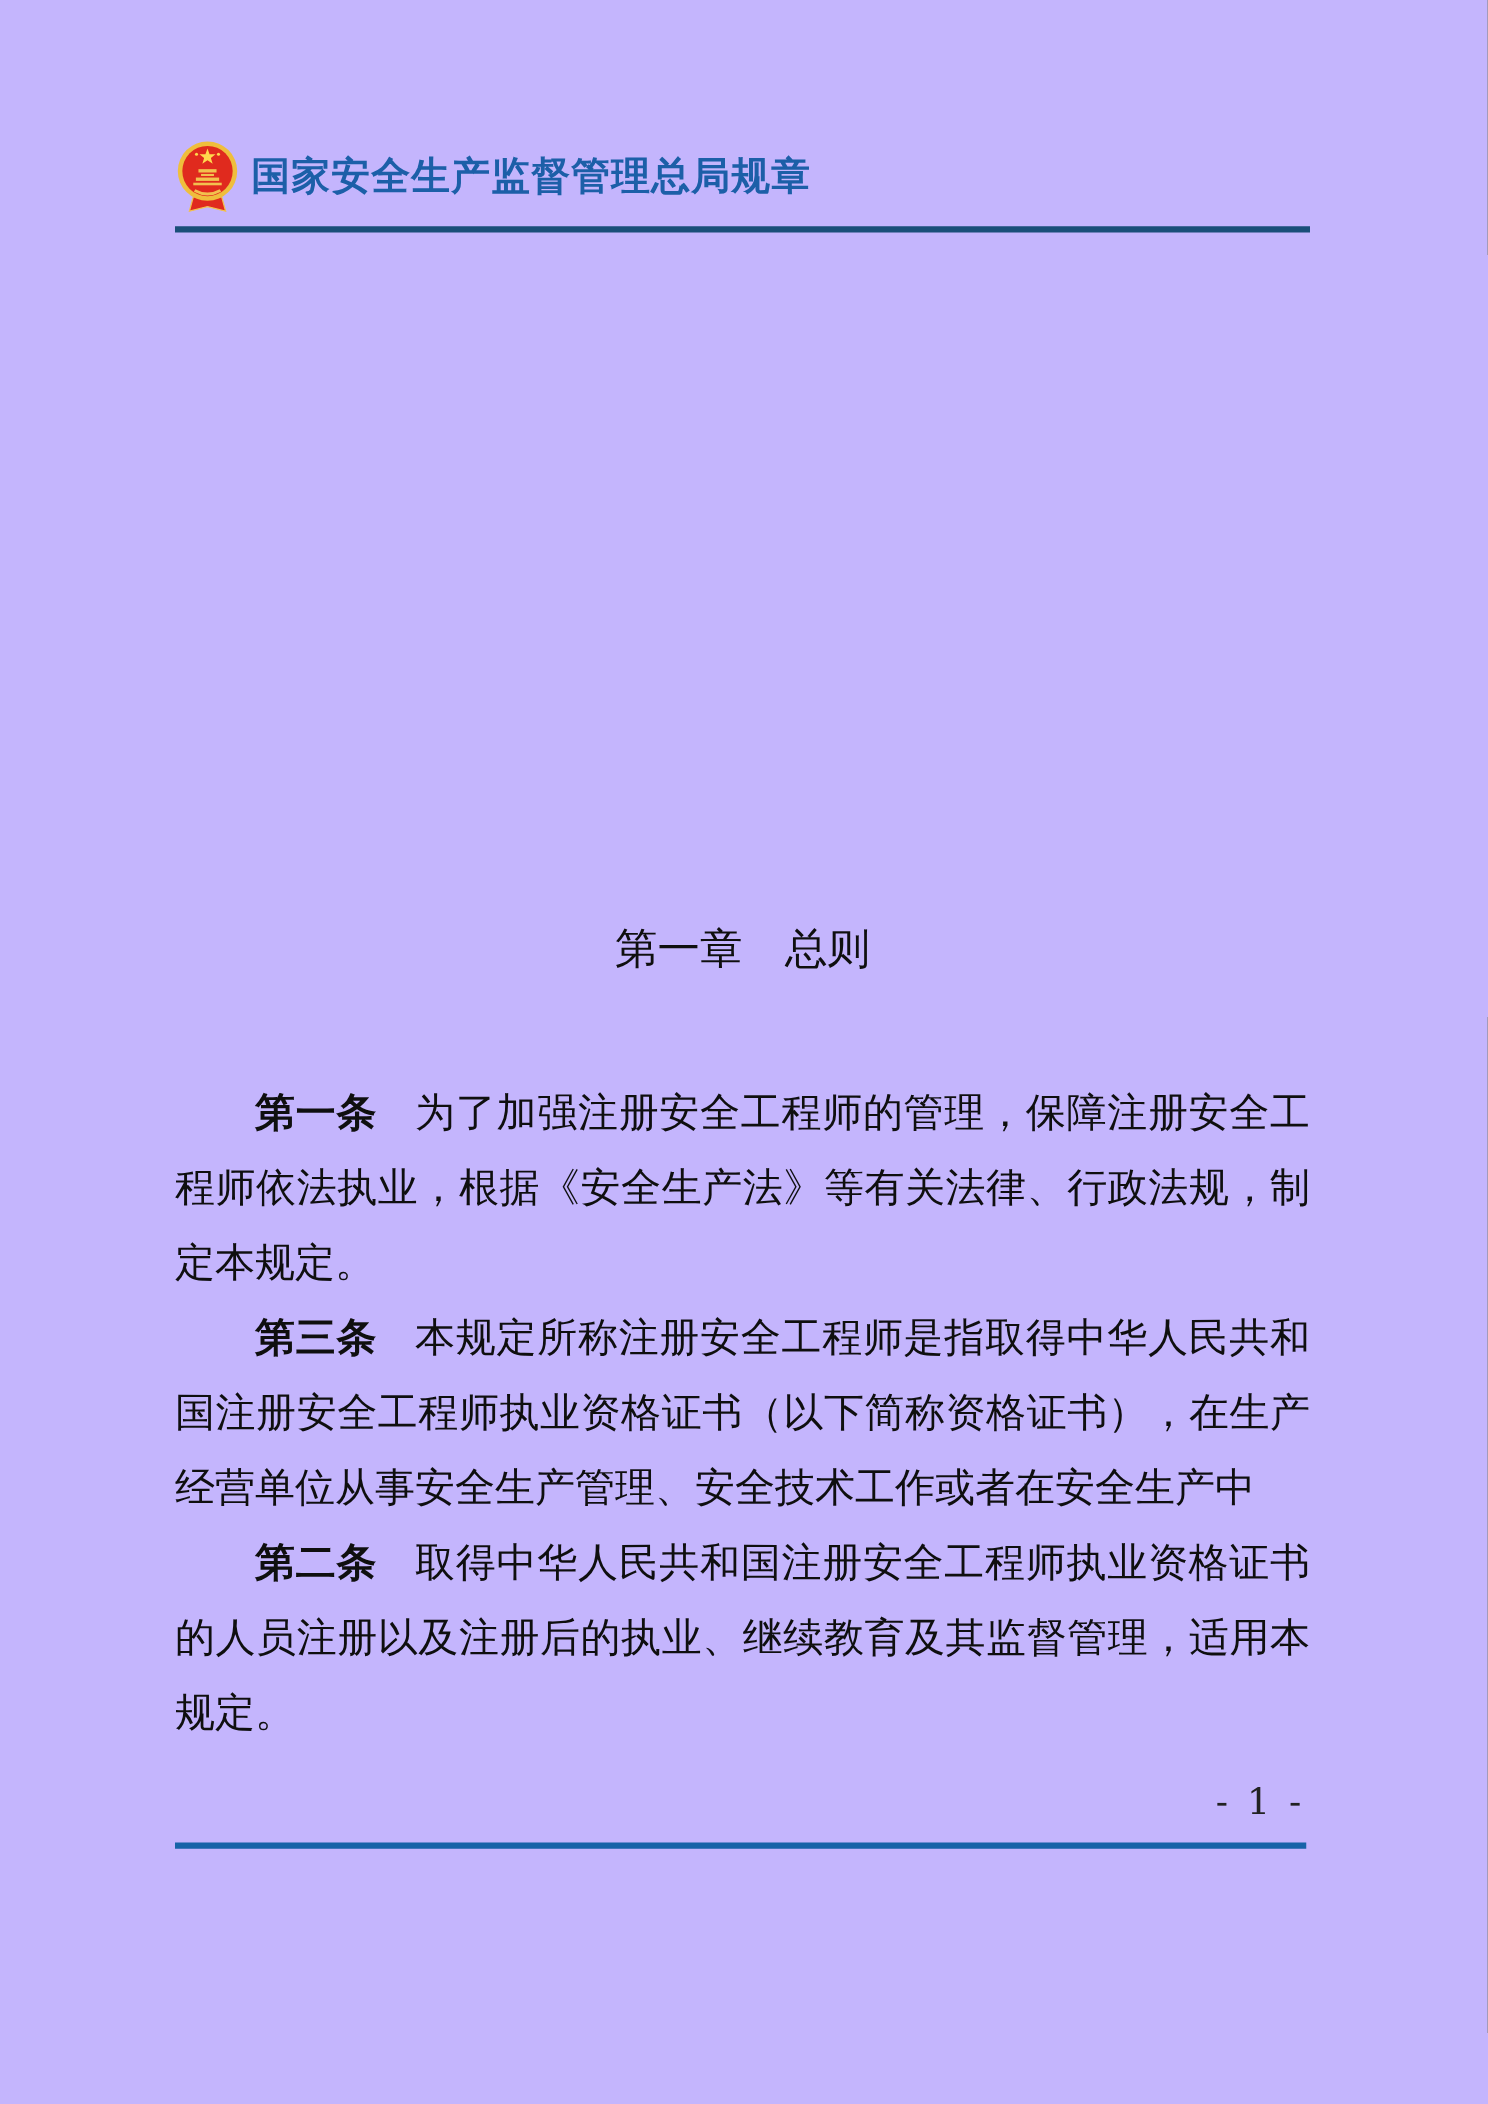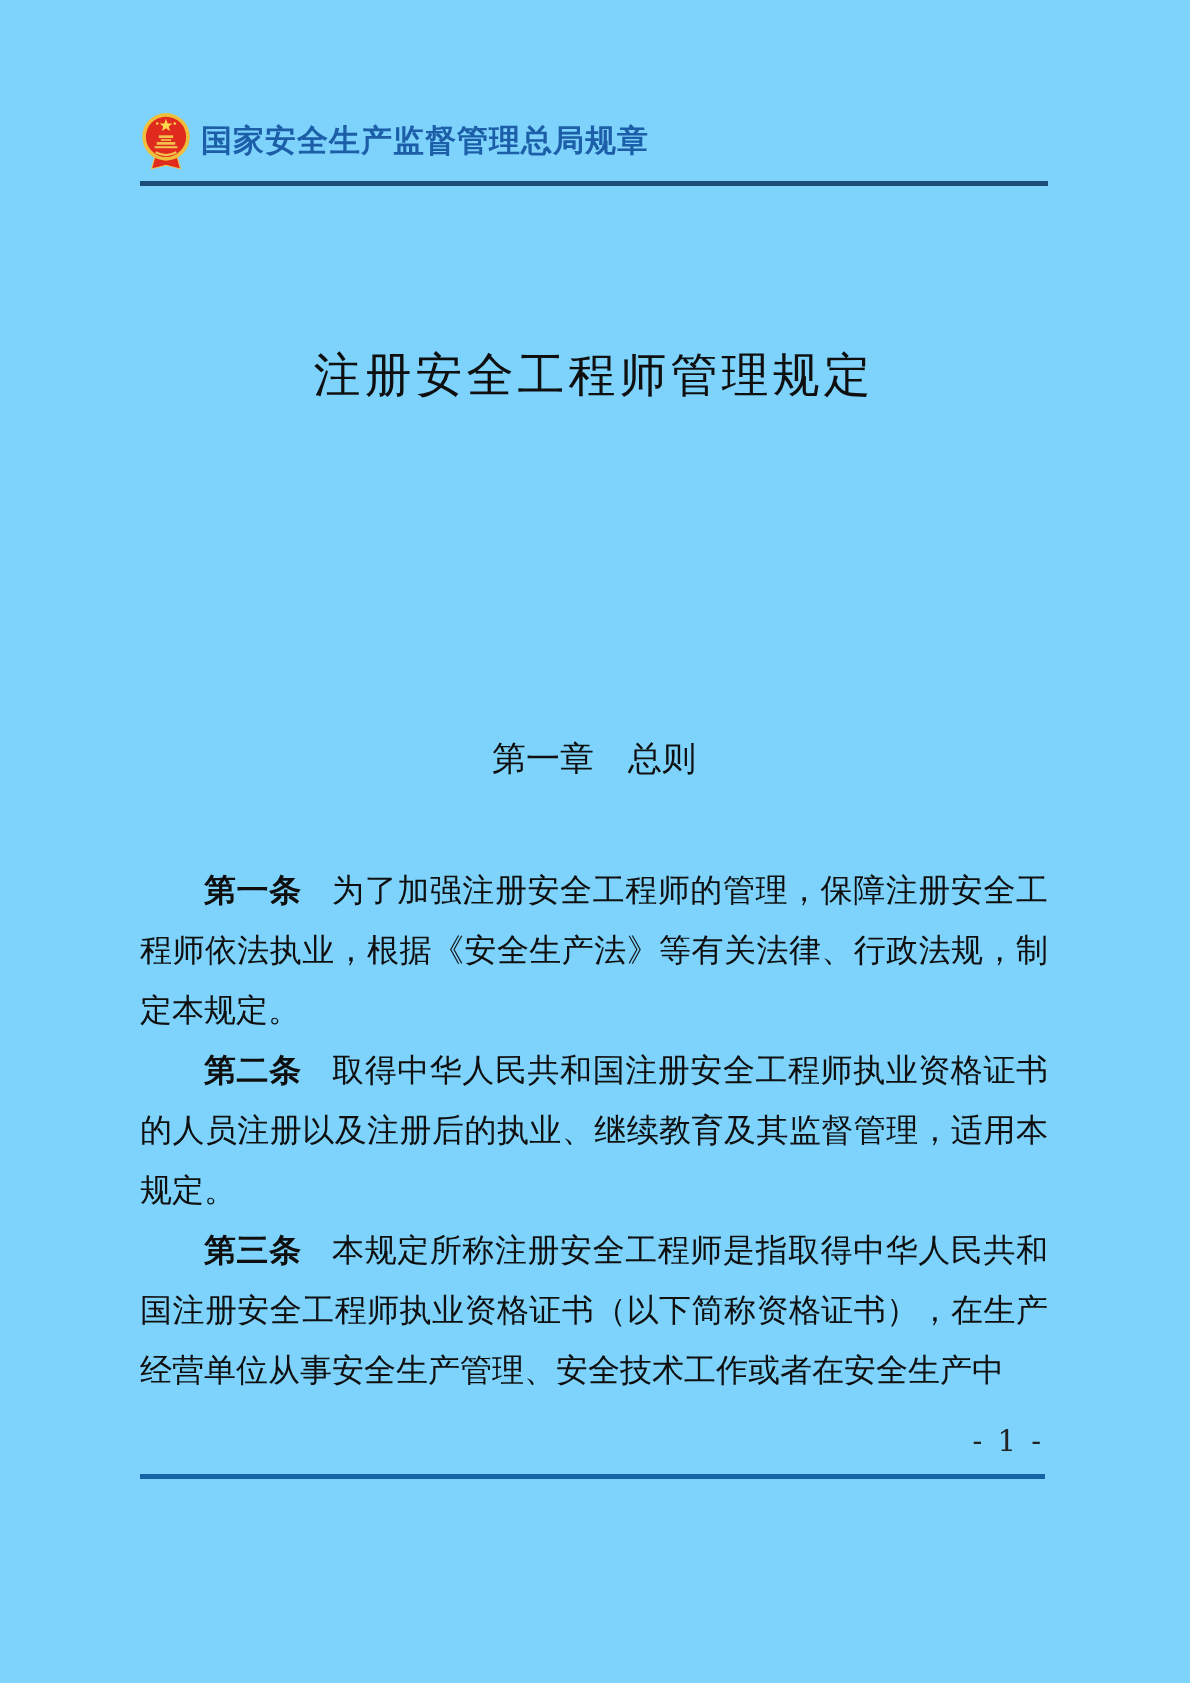--- a/index.html
+++ b/index.html
@@ -2,21 +2,21 @@
 <html><head>
 <meta charset="utf-8">
 <style>
   * { margin: 0; padding: 0; box-sizing: border-box; }
   html, body { background: #888; }
   .page {
     position: relative;
     width: 1190px;
     height: 1683px;
     margin: 0 auto;
-    background: #7dd3fc;
+    background: #c4b5fd;
     overflow: hidden;
     font-family: "DejaVu Serif", "Liberation Serif", serif;
     color: #111111;
   }
 
   
   .header-row {
     position: absolute;
     left: 140px;
     top: 110px;
@@ -152,28 +152,27 @@
       <rect x="19" y="28.2" width="10" height="1.6" fill="#f2c14e"></rect>
       <rect x="15" y="31" width="18" height="2.6" fill="#f2c14e"></rect>
       <rect x="13" y="35" width="22" height="2" fill="#f2c14e"></rect>
 
       <path d="M14 41 Q24 46.5 34 41" stroke="#f2c14e" stroke-width="2.2" fill="none"></path>
     </svg>
     <span class="header-title">国家安全生产监督管理总局规章</span>
   </div>
   <div class="header-rule"></div>
 
-  <h1 class="doc-title">注册安全工程师管理规定</h1>
 
 
   <h2 class="chapter-heading">第一章　总则</h2>
 
   <div class="articles">
     <p><span class="art-label">第一条</span><span>为了加强注册安全工程师的管理，保障注册安全工程师依法执业，根据《安全生产法》等有关法律、行政法规，制定本规定。</span></p>
+    <p><span class="art-label">第三条</span><span>本规定所称注册安全工程师是指取得中华人民共和国注册安全工程师执业资格证书（以下简称资格证书），在生产经营单位从事安全生产管理、安全技术工作或者在安全生产中</span></p>
     <p><span class="art-label">第二条</span><span>取得中华人民共和国注册安全工程师执业资格证书的人员注册以及注册后的执业、继续教育及其监督管理，适用本规定。</span></p>
-    <p><span class="art-label">第三条</span><span>本规定所称注册安全工程师是指取得中华人民共和国注册安全工程师执业资格证书（以下简称资格证书），在生产经营单位从事安全生产管理、安全技术工作或者在安全生产中</span></p>
   </div>
 
   <div class="page-number">- 1 -</div>
 
   <div class="footer-rule"></div>
 
 </div>
 
 </body></html>

